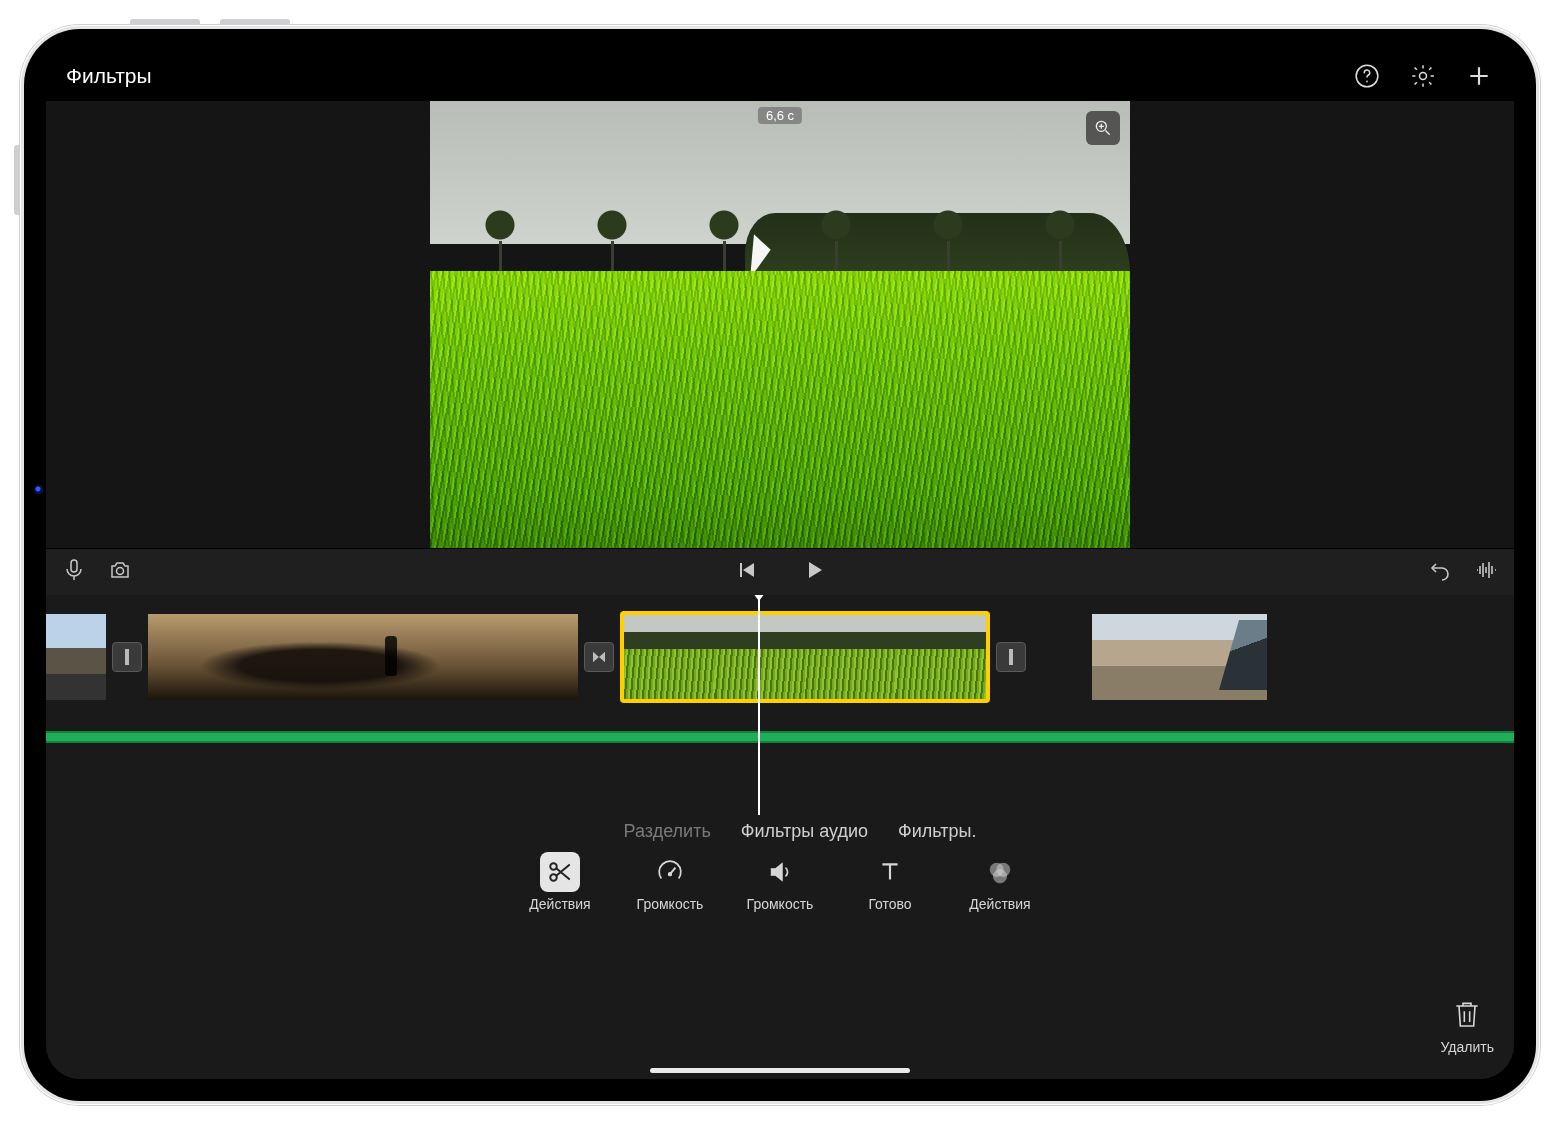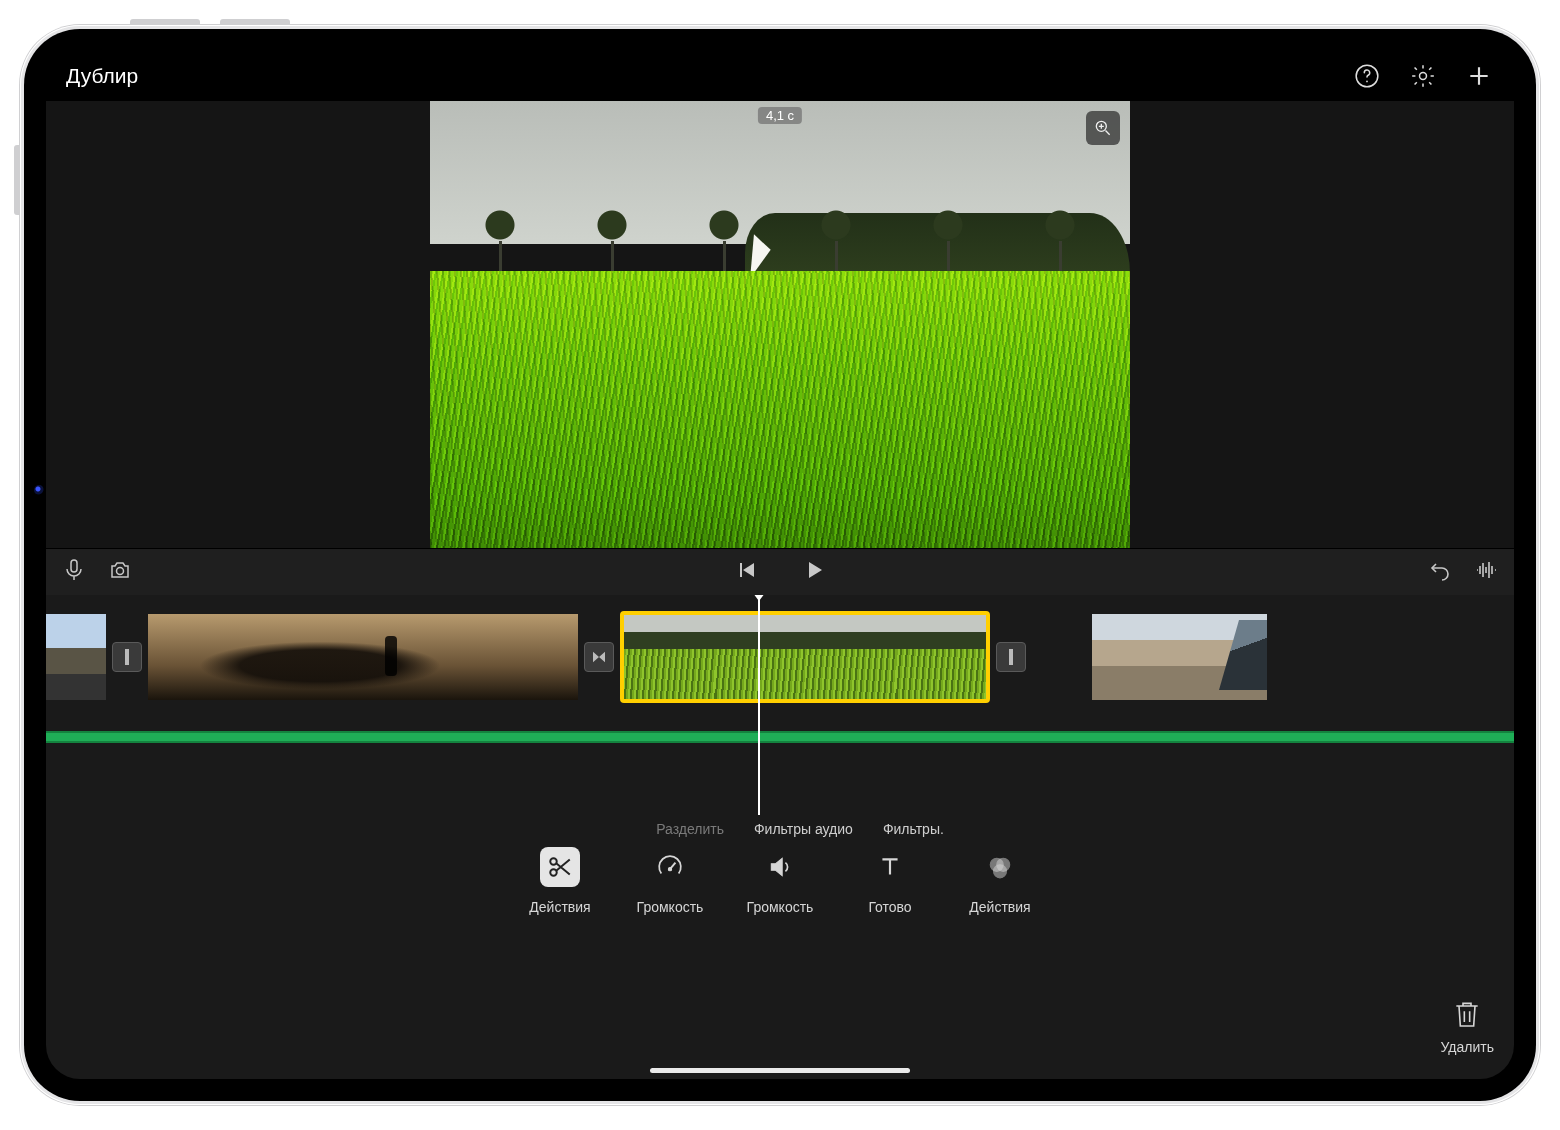--- a/index.html
+++ b/index.html
@@ -323,25 +323,25 @@
     flex: 1;
     background: #1a1a1a;
     color: #cfcfcf;
     display: flex;
     flex-direction: column;
     align-items: center;
     justify-content: flex-start;
     position: relative;
     padding-top: 6px;
   }
-  .tabs { display: flex; gap: 30px; font-size: 14px; margin-bottom: 10px; margin-left: 40px; }
+  .tabs { display: flex; gap: 30px; font-size: 18px; margin-bottom: 10px; margin-left: 40px; }
   .tabs span.inactive { color: #7a7a7a; }
   .toolrow { display: flex; gap: 40px; align-items: flex-end; }
   .tool {
-    display: flex; flex-direction: column; align-items: center; gap: 12px;
+    display: flex; flex-direction: column; align-items: center; gap: 4px;
     font-size: 14px; color: #d6d6d6; width: 70px; justify-content: flex-end;
   }
   .tool .box {
     width: 40px; height: 40px; border-radius: 8px;
     display:flex; align-items:center; justify-content:center;
     color:#d6d6d6;
   }
   .tool.active .box { background:#e5e5e5; color:#222; }
   .tool svg { width: 26px; height: 26px; fill: currentColor; stroke: currentColor; }
   .delete-tool {
@@ -360,21 +360,21 @@
 
 <div class="device">
   <div class="btn-top1"></div>
   <div class="btn-top2"></div>
   <div class="btn-side"></div>
   <div class="camera"></div>
   <div class="bezel">
     <div class="screen">
 
       <div class="navbar">
-        <span class="done">Дублир</span>
+        <span class="done">Фильтры</span>
         <div class="nav-right">
           <span class="icon-btn">
             <svg viewBox="0 0 24 24">
                 <circle cx="12" cy="12" r="10"></circle>
                 <path d="M9.5 9a2.5 2.5 0 1 1 3.5 2.3c-.9.4-1 1-1 1.7" stroke-linecap="round"></path>
                 <circle cx="12" cy="17" r="0.8" fill="currentColor" stroke="none"></circle>
               </svg>
           </span>
           <span class="icon-btn">
             <svg viewBox="0 0 24 24">
@@ -399,21 +399,21 @@
               <div class="palm"></div>
                 <div class="palm"></div>
                 <div class="palm"></div>
               <div class="palm"></div>
                 <div class="palm"></div>
                 <div class="palm"></div>
             </div>
             <div class="flag"></div>
             <div class="grass"></div>
           </div>
-          <div class="duration-chip">4,1 с</div>
+          <div class="duration-chip">6,6 с</div>
           <div class="zoom-badge">
             <svg viewBox="0 0 24 24">
                 <circle cx="10" cy="10" r="6"></circle>
                 <path d="M15 15l5 5"></path>
                 <path d="M10 7v6M7 10h6"></path>
               </svg>
           </div>
         </div>
       </div>
 

